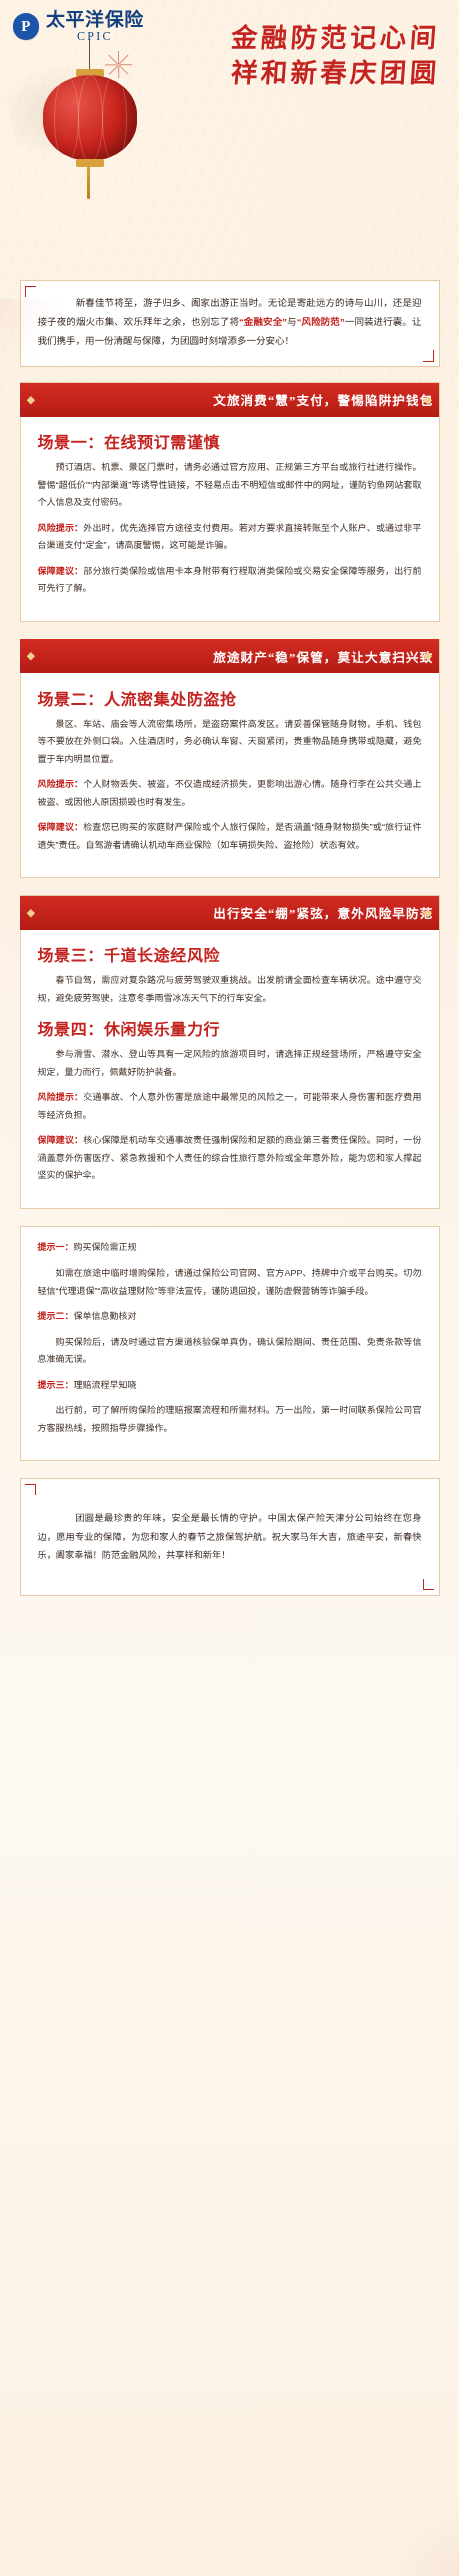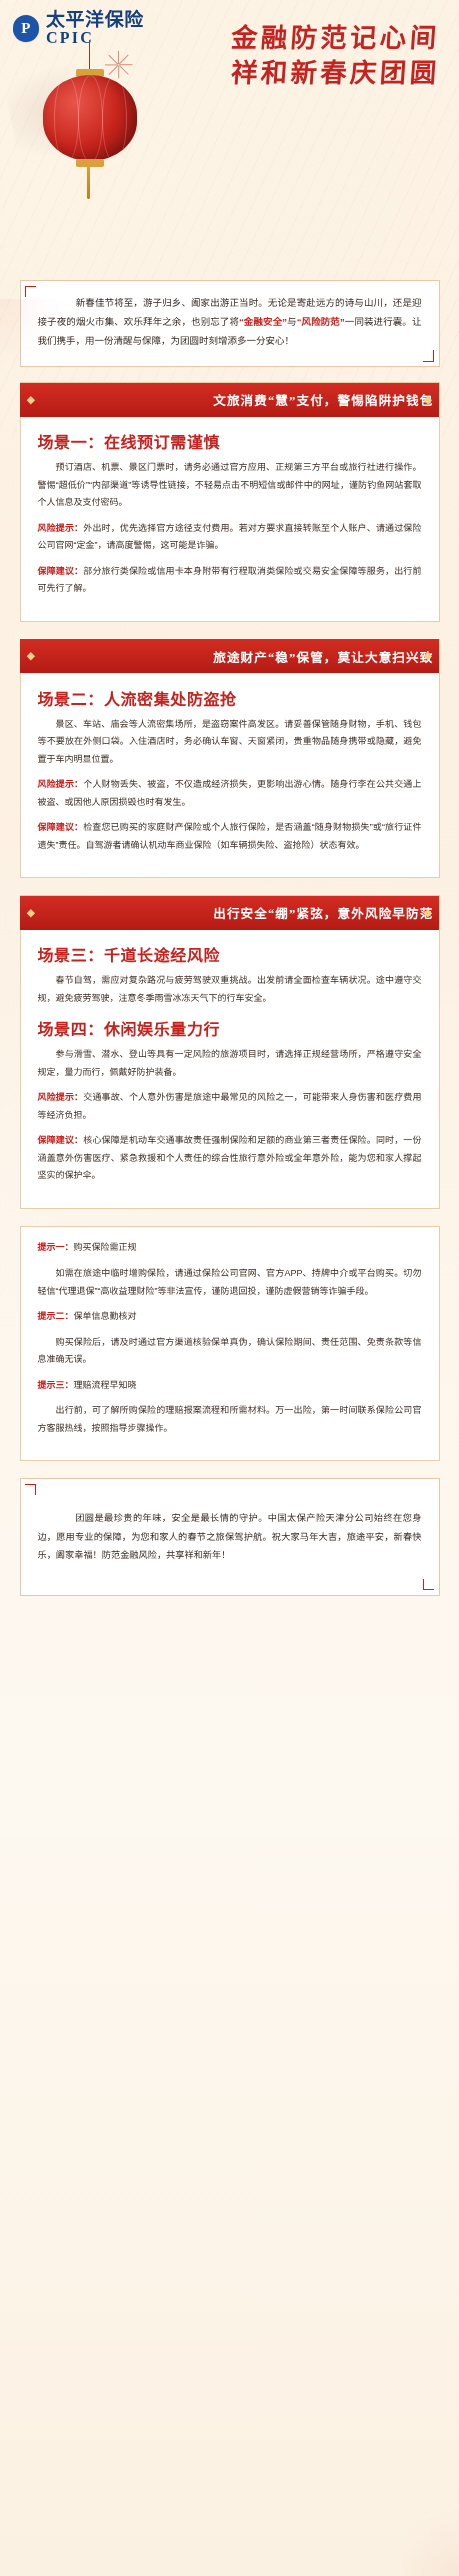--- a/index.html
+++ b/index.html
@@ -60,25 +60,26 @@
   .brand-text {
     line-height: 1.05;
   }
   .brand-cn {
     font-size: 19px;
     font-weight: bold;
     color: #14407f;
     letter-spacing: 0.6px;
   }
   .brand-en {
-    font-size: 16px;
-    font-weight: bold;
+    font-size: 12px;
+    font-weight: normal;
     color: #14407f;
     letter-spacing: 2.3px;
     font-family: "Liberation Serif", serif;
+    text-align: center;
   }
 
   .main-title {
     position: absolute;
     right: 19.5px;
     top: 20.7px;
     text-align: right;
   }
   .main-title .line {
     font-family: "Liberation Serif", "DejaVu Serif", serif;
@@ -371,21 +372,21 @@
       　　新春佳节将至，游子归乡、阖家出游正当时。无论是寄赴远方的诗与山川，还是迎接子夜的烟火市集、欢乐拜年之余，也别忘了将<span class="hl">“金融安全”</span>与<span class="hl">“风险防范”</span>一同装进行囊。让我们携手，用一份清醒与保障，为团圆时刻增添多一分安心！
     </p>
   </div>
 
   <div id="sections-root">
       <div class="section">
         <div class="section-banner">文旅消费“慧”支付，警惕陷阱护钱包</div>
         <div class="section-body">
           <div class="scene-title">场景一：在线预订需谨慎</div>
           <p class="para">预订酒店、机票、景区门票时，请务必通过官方应用、正规第三方平台或旅行社进行操作。警惕“超低价”“内部渠道”等诱导性链接，不轻易点击不明短信或邮件中的网址，谨防钓鱼网站套取个人信息及支付密码。</p>
-          <p class="label-para"><span class="lbl">风险提示：</span><span>外出时，优先选择官方途径支付费用。若对方要求直接转账至个人账户、请通过保险公司官网“定金”，请高度警惕，这可能是诈骗。</span></p>
+          <p class="label-para"><span class="lbl">风险提示：</span><span>外出时，优先选择官方途径支付费用。若对方要求直接转账至个人账户、或通过非平台渠道支付“定金”，请高度警惕，这可能是诈骗。</span></p>
           <p class="label-para"><span class="lbl">保障建议：</span><span>部分旅行类保险或信用卡本身附带有行程取消类保险或交易安全保障等服务，出行前可先行了解。</span></p>
         </div>
       </div>
       <div class="section">
         <div class="section-banner">旅途财产“稳”保管，莫让大意扫兴致</div>
         <div class="section-body">
           <div class="scene-title">场景二：人流密集处防盗抢</div>
           <p class="para">景区、车站、庙会等人流密集场所，是盗窃案件高发区。请妥善保管随身财物，手机、钱包等不要放在外侧口袋。入住酒店时，务必确认车窗、天窗紧闭，贵重物品随身携带或隐藏，避免置于车内明显位置。</p>
           <p class="label-para"><span class="lbl">风险提示：</span><span>个人财物丢失、被盗，不仅造成经济损失，更影响出游心情。随身行李在公共交通上被盗、或因他人原因损毁也时有发生。</span></p>
           <p class="label-para"><span class="lbl">保障建议：</span><span>检查您已购买的家庭财产保险或个人旅行保险，是否涵盖“随身财物损失”或“旅行证件遗失”责任。自驾游者请确认机动车商业保险（如车辆损失险、盗抢险）状态有效。</span></p>

